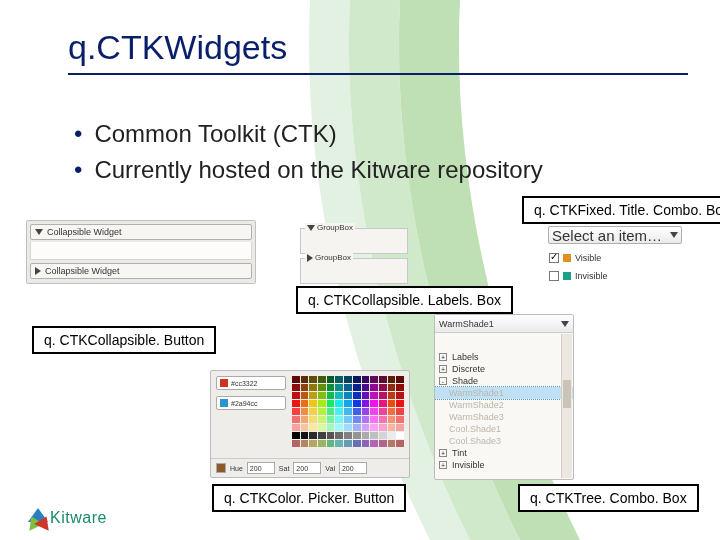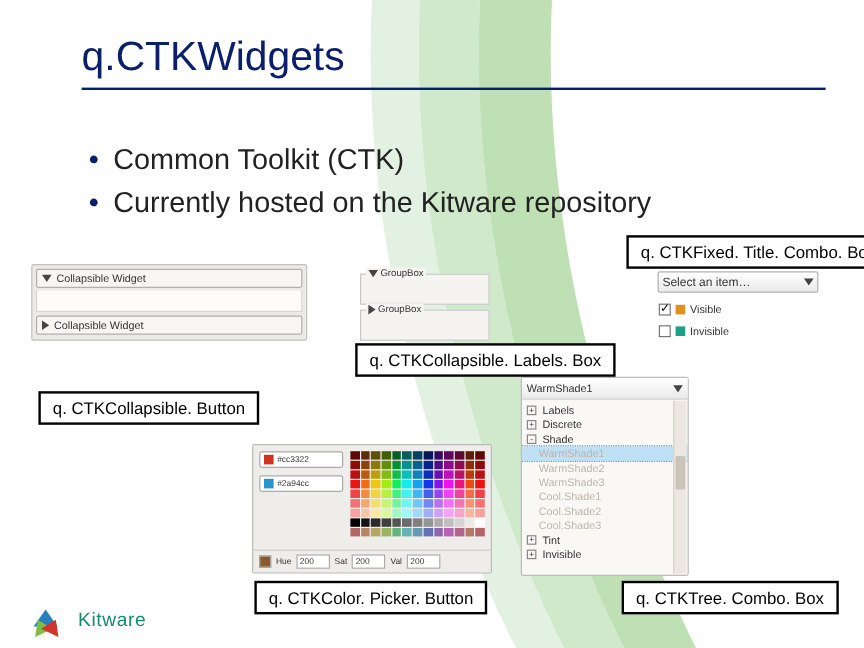--- a/index.html
+++ b/index.html
@@ -84,21 +84,21 @@
     padding: 0 2px; font-size: 8px; display: flex; align-items: center; gap: 2px;
   }
   
   .ftcombo {
     left: 548px; top: 226px; width: 134px; height: 70px;
     background: transparent; border: none;
   }
   .ftcombo .combo {
     display: flex; align-items: center; border: 1px solid #b0b0b0;
     border-radius: 2px; background: linear-gradient(#fff,#eaeaea);
-    height: 18px; padding: 0 3px; font-size: 10px; justify-content: space-between;
+    height: 18px; padding: 0 3px; font-size: 15px; justify-content: space-between;
     margin-bottom: 6px;
   }
   .ftcombo .cbx {
     display: flex; align-items: center; gap: 4px; height: 16px;
     font-size: 9px; padding-left: 1px; margin-top: 2px;
   }
   .ftcombo .cbx .box { width: 10px; height: 10px; border: 1px solid #777; background: #fff; }
   .ftcombo .cbx .check { position: relative; }
   .ftcombo .cbx .check::after {
     content: "✓"; position: absolute; left: 0; top: -3px; font-size: 10px; color: #000;
@@ -145,21 +145,21 @@
     left: 434px; top: 314px; width: 140px; height: 166px;
     background: #faf8f5; border: 1px solid #bcbcbc;
     display: flex; flex-direction: column;
   }
   .treecombo .cmb {
     height: 18px; border-bottom: 1px solid #ccc; background: linear-gradient(#fff,#eaeaea);
     display: flex; align-items: center; justify-content: space-between;
     padding: 0 4px; font-size: 9px;
   }
   .treecombo .list {
-    flex: 1; overflow: hidden; padding: 3px 0; font-size: 9px;
+    flex: 1; overflow: hidden; padding: 18px 0; font-size: 9px;
   }
   .treecombo .item {
     padding: 1px 4px 1px 14px; color: #333; display: flex; align-items: center; gap: 3px;
     position: relative;
   }
   .treecombo .item.top { padding-left: 4px; }
   .treecombo .item .exp {
     width: 8px; height: 8px; border: 1px solid #888; font-size: 7px;
     display: flex; align-items: center; justify-content: center; line-height: 1;
     margin-right: 2px;
@@ -173,21 +173,21 @@
     background: #ece8e1; border-left: 1px solid #d4d0c8;
   }
   .treecombo .thumb {
     position: absolute; left: 1px; right: 1px; top: 46px; height: 28px;
     background: #c9c3b8; border-radius: 1px;
   }
 
   
   .logo {
     position: absolute; left: 26px; bottom: 10px; display: flex;
-    align-items: center; gap: 15px; z-index: 3;
+    align-items: center; gap: 0; z-index: 3;
   }
   .logo .triseg { position: relative; width: 24px; height: 24px; }
   .logo .seg {
     position: absolute; width: 0; height: 0;
   }
   .logo .seg.a { border-left: 10px solid transparent; border-right: 10px solid transparent; border-bottom: 14px solid #2a7fbf; left: 2px; top: 2px; }
   .logo .seg.b { border-left: 8px solid transparent; border-right: 8px solid transparent; border-bottom: 12px solid #7fbf3f; left: 0; top: 10px; transform: rotate(-25deg); }
   .logo .seg.c { border-left: 8px solid transparent; border-right: 8px solid transparent; border-bottom: 12px solid #d0352a; left: 10px; top: 10px; transform: rotate(25deg); }
   .logo .word { font-size: 16px; color: #1a8a6d; font-weight: 400; letter-spacing: 0.5px; }
 
@@ -426,23 +426,20 @@
       <div class="item dim">
         <span>WarmShade2</span>
       </div>
       <div class="item dim">
         <span>WarmShade3</span>
       </div>
       <div class="item dim">
         <span>Cool.Shade1</span>
       </div>
       <div class="item dim">
-        <span>Cool.Shade2</span>
-      </div>
-      <div class="item dim">
         <span>Cool.Shade3</span>
       </div>
       <div class="item top">
         <span class="exp">+</span>
         <span>Tint</span>
       </div>
       <div class="item top">
         <span class="exp">+</span>
         <span>Invisible</span>
       </div>

